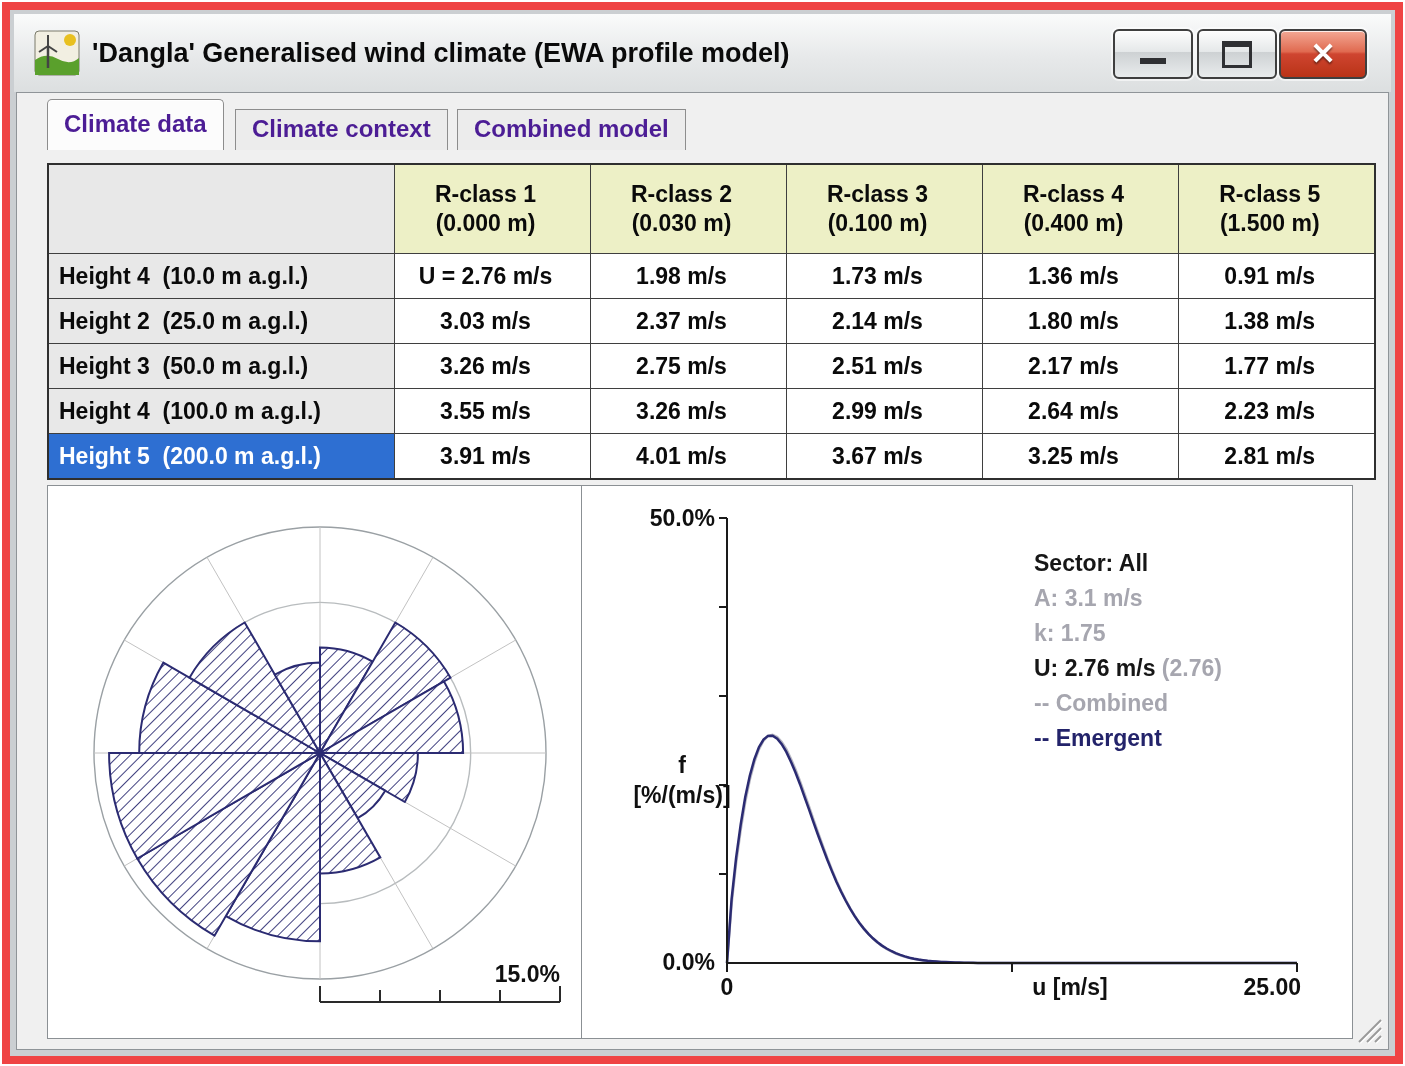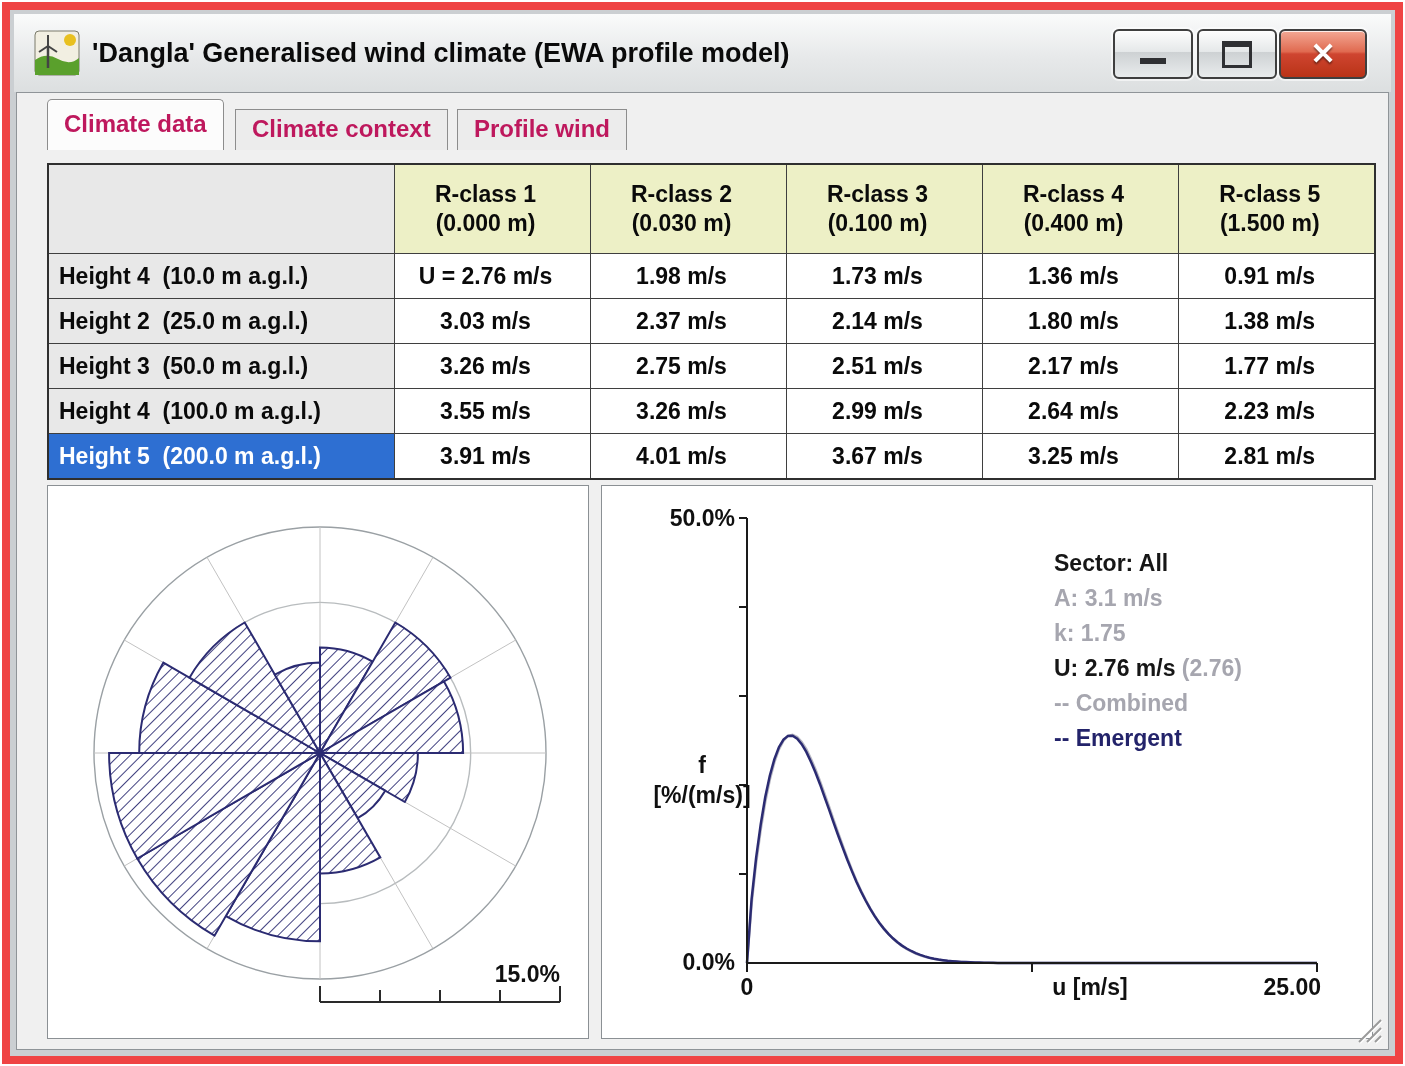--- a/index.html
+++ b/index.html
@@ -19,39 +19,39 @@
     display:flex;align-items:center;justify-content:center;cursor:pointer;}
   .winbtn.min{right:198px;width:76px;background:linear-gradient(#fdfdfd,#e5e8e9 45%,#cdd1d3 46%,#e9eced);}
   .winbtn.max{right:114px;width:76px;background:linear-gradient(#fdfdfd,#e5e8e9 45%,#cdd1d3 46%,#e9eced);}
   .winbtn.close{right:24px;width:84px;background:linear-gradient(#f3a894,#e06a50 45%,#cf4530 50%,#b93317);}
   .glyph-min{display:block;width:26px;height:6px;background:#2f3033;margin-top:14px;}
   .glyph-max{display:block;width:24px;height:18px;border:3px solid #2f3033;border-top-width:6px;background:transparent;}
   .glyph-close{font-size:30px;font-weight:700;color:#ffffff;text-shadow:0 2px 2px rgba(0,0,0,.45);line-height:42px;}
   .content{position:absolute;top:82px;left:6px;right:6px;bottom:6px;background:#f0f0f0;border:1px solid #8f9498;}
   
   .tab{position:absolute;background:#ececec;border:1px solid #8d8d8d;border-bottom:none;
-    font-size:24px;color:#be185d;padding:0 16px;white-space:nowrap;cursor:pointer;}
+    font-size:24px;color:#4c1d95;padding:0 16px;white-space:nowrap;cursor:pointer;}
   .tab.t1{left:30px;top:6px;height:50px;line-height:48px;background:#fcfcfc;font-weight:700;
     border-radius:5px 5px 0 0;z-index:2;box-shadow:inset 0 1px 0 #ffffff;}
   .tab.t2{left:218px;top:16px;height:40px;line-height:38px;font-weight:600;}
   .tab.t3{left:440px;top:16px;height:40px;line-height:38px;font-weight:600;}
   
   .climate-table{position:absolute;left:30px;top:70px;width:1327px;border-collapse:collapse;
     table-layout:fixed;font-size:23px;font-weight:700;color:#0a0a0a;border:2px solid #2f2f2f;}
   .climate-table th,.climate-table td{border:1px solid #3f3f3f;overflow:hidden;}
   .climate-table thead th{height:86px;background:#edf0c6;padding-right:14px;
     vertical-align:middle;line-height:1.25;}
   .climate-table thead th.corner{background:#e8e8e8;}
   .climate-table td.rowlabel{background:#e8e8e8;text-align:left;padding-left:10px;white-space:pre;height:42px;cursor:default;}
   .climate-table td.val{background:#ffffff;text-align:center;padding-right:14px;height:42px;}
   .climate-table tr.selected td.rowlabel{background:#2e6fd2;color:#ffffff;}
   
   .panel{position:absolute;background:#ffffff;border:1px solid #8b9094;}
   .rose-panel{left:30px;top:392px;width:540px;height:552px;}
-  .dist-panel{left:584px;top:392px;width:770px;height:552px;}
+  .dist-panel{left:564px;top:392px;width:770px;height:552px;}
   .panel svg{position:absolute;inset:0;}
   .legend{position:absolute;left:452px;top:60px;font-size:23px;font-weight:700;line-height:35px;white-space:nowrap;}
   .lg.black{color:#161616;} .lg.gray{color:#a6a6af;} .lg.navy{color:#23236a;}
   .svgtext{font:700 23px "Liberation Sans", sans-serif;fill:#101010;}
   
   .grip{position:absolute;right:2px;bottom:2px;width:36px;height:36px;cursor:nwse-resize;}
 </style>
 </head>
 <body>
 
@@ -76,21 +76,21 @@
       <span class="glyph-max"></span>
     </div>
     <div class="winbtn close">
       <span class="glyph-close">✕</span>
     </div>
   </div>
 
   <div class="content">
     <div class="tab t1">Climate data</div>
     <div class="tab t2">Climate context</div>
-    <div class="tab t3">Profile wind</div>
+    <div class="tab t3">Combined model</div>
 
     <table class="climate-table">
       <colgroup>
         <col style="width:346px">
           <col style="width:196px">
           <col style="width:196px">
         <col style="width:196px">
           <col style="width:196px">
           <col style="width:197px">
       </colgroup>

